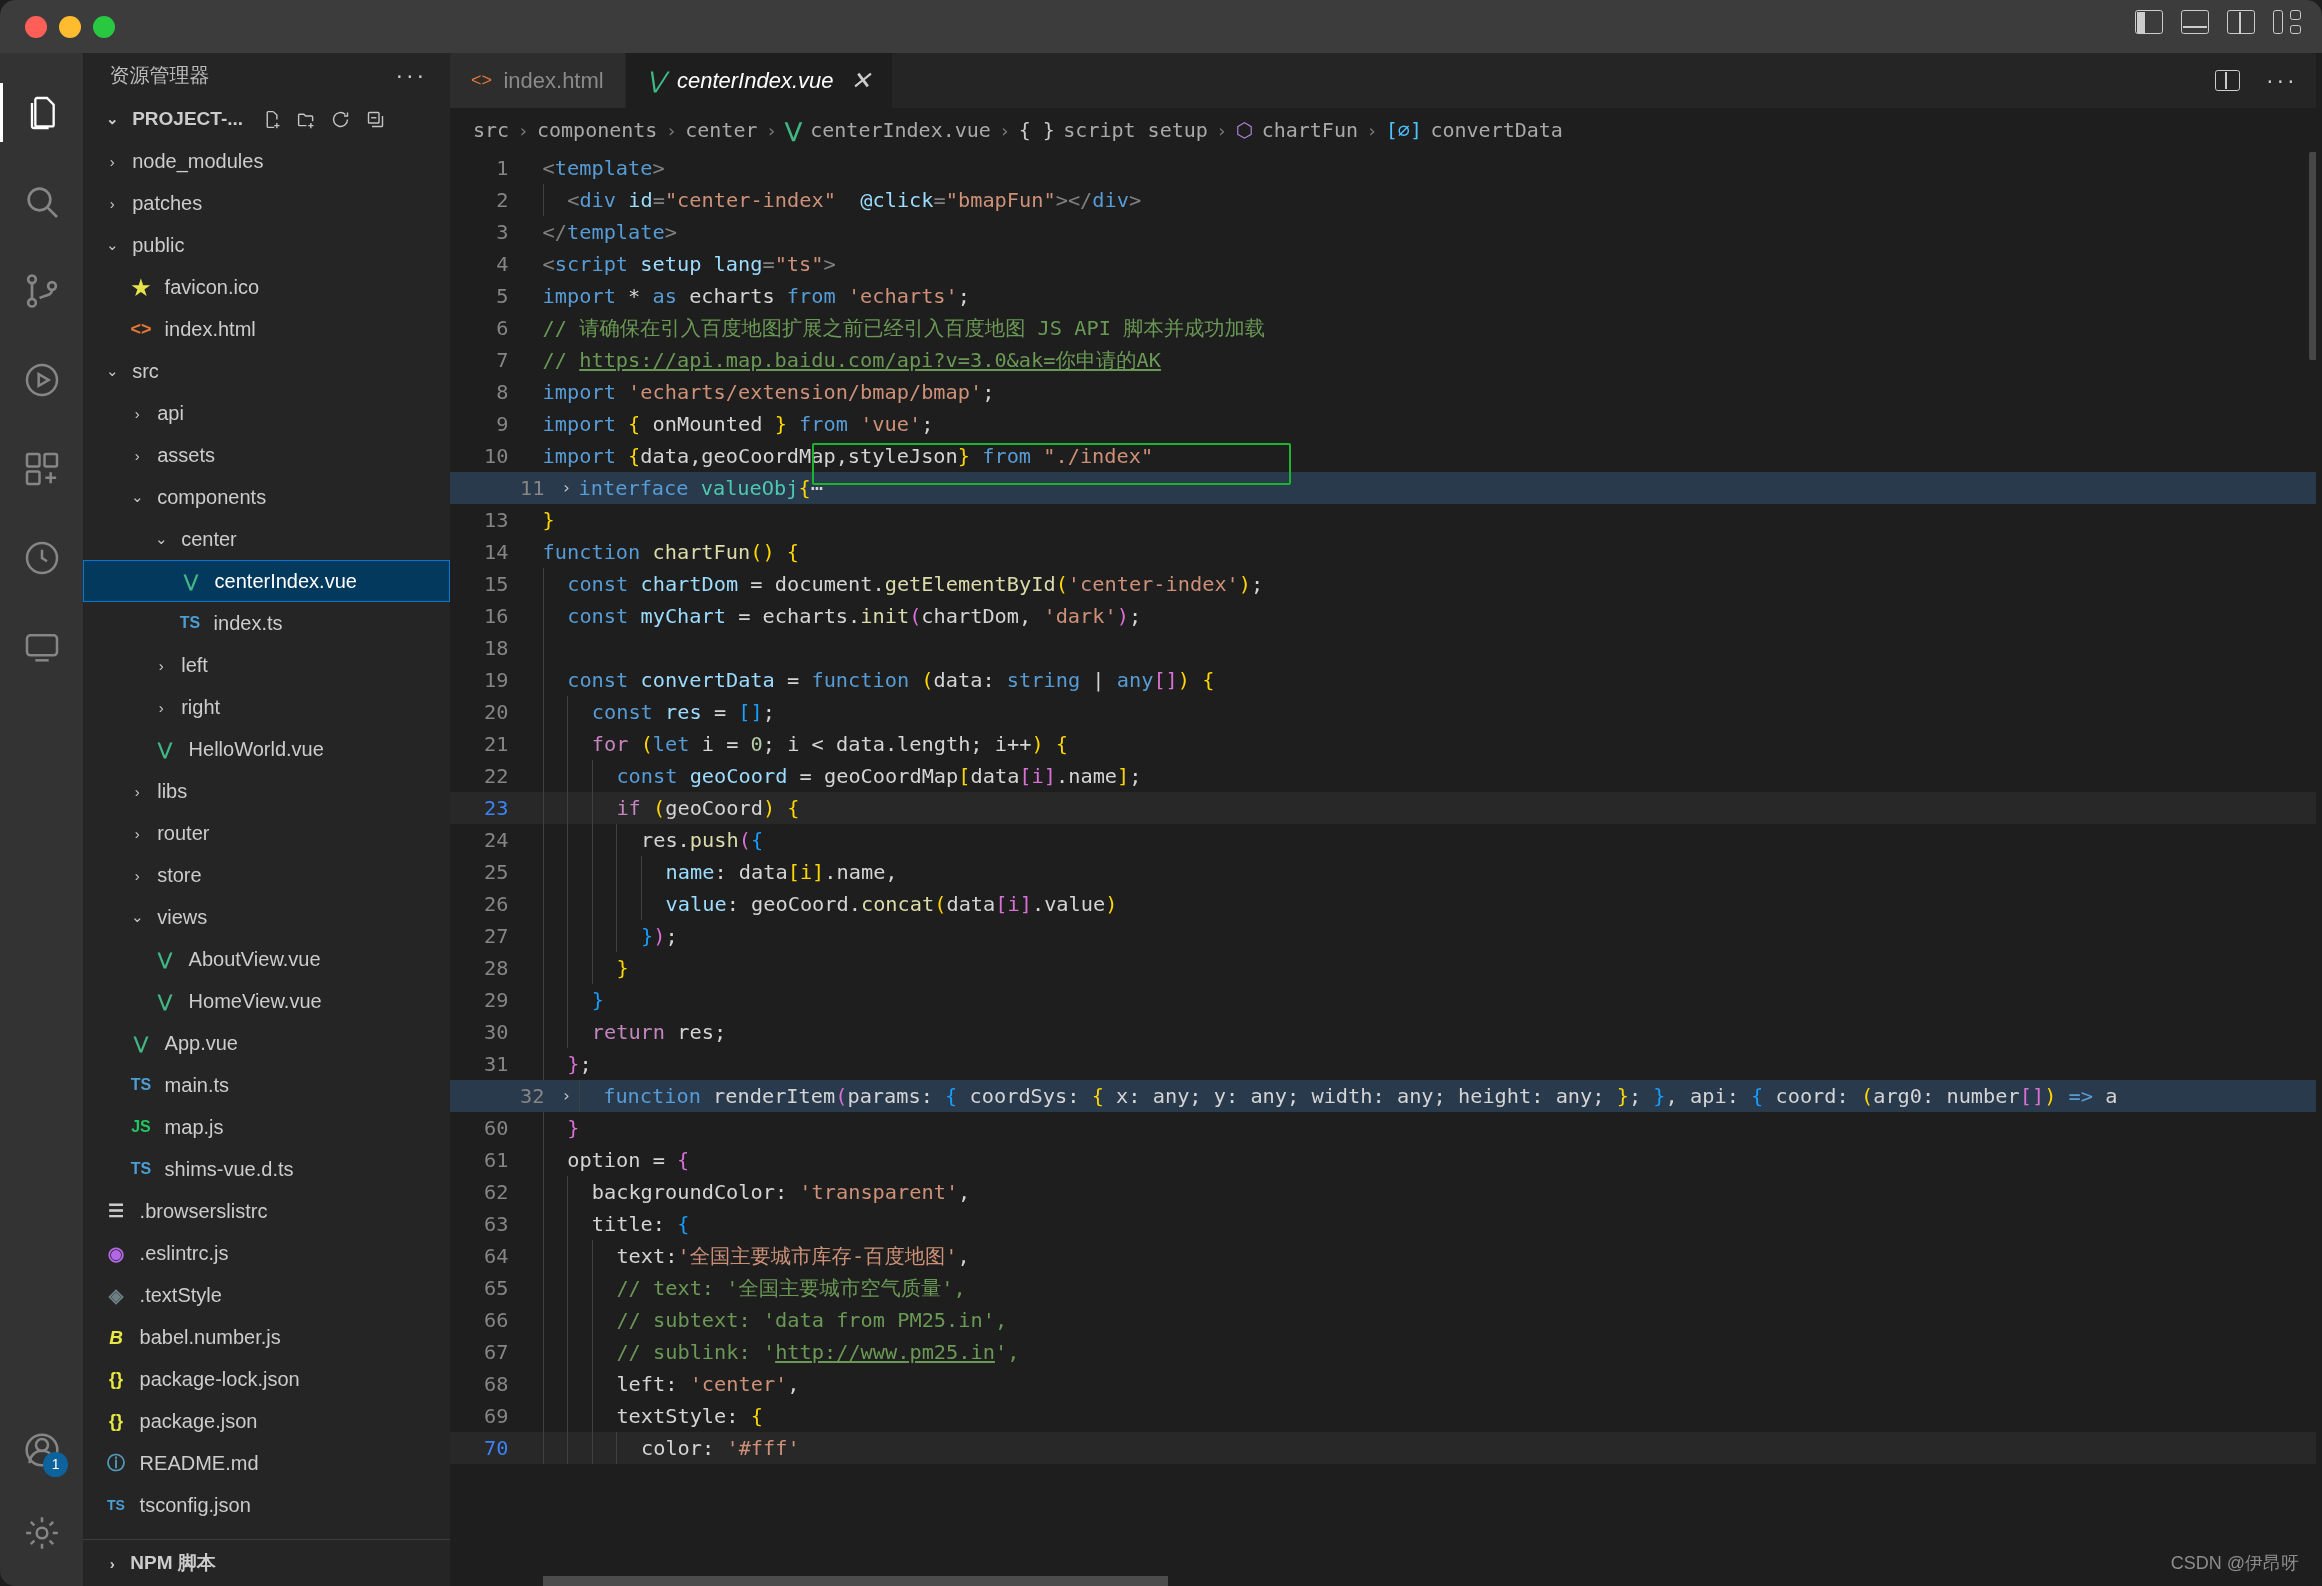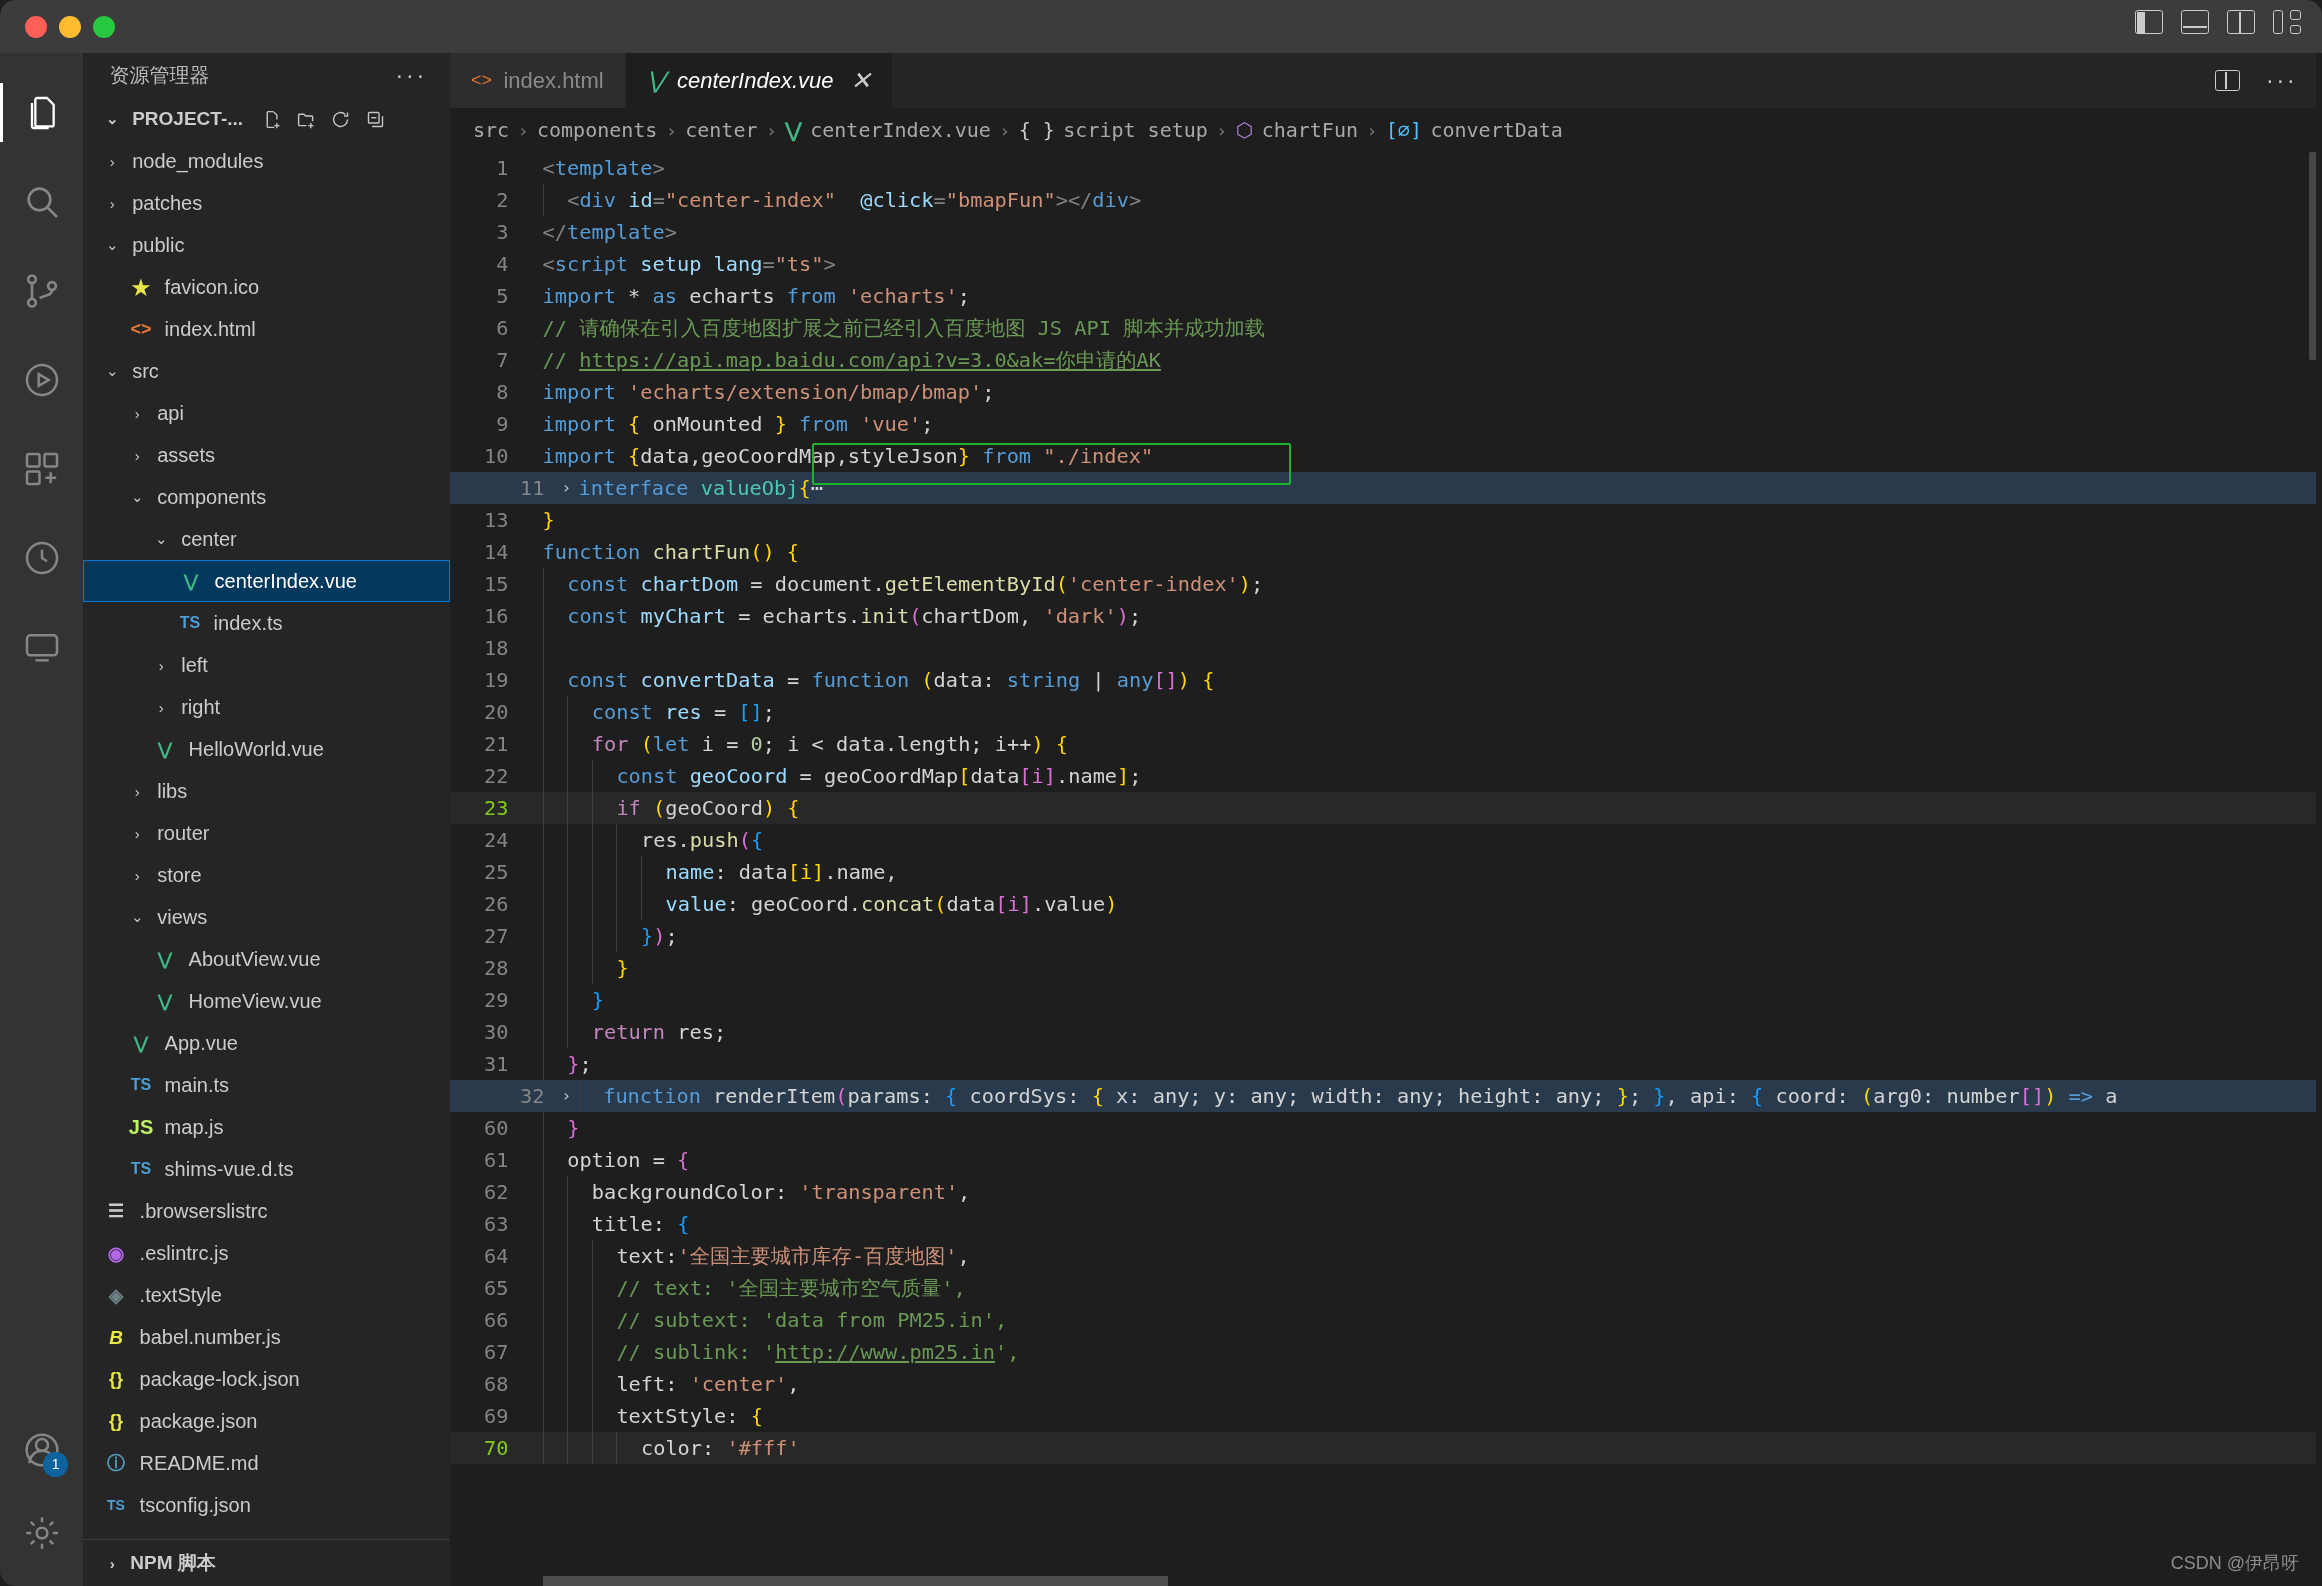--- a/index.html
+++ b/index.html
@@ -111,21 +111,21 @@
     color: #cccccc; font-size: 15px; flex: none;
   }
   .ficon {
     width: 32px; flex: none; text-align: center;
     font-size: 17px; font-weight: bold; line-height: 1;
   }
   .fname { margin-left: 7.6px; }
   .row.selected .fname { color: #ffffff; }
   .vue-icon { color: #41b883; }
   .ts-icon { color: #4b9fd5; font-size: 16px; }
-  .js-icon { color: #bef264; font-size: 20px; text-align: center; }
+  .js-icon { color: #22c55e; font-size: 16px; text-align: center; }
   .html-icon { color: #e37933; font-size: 18px; }
   .star-icon { color: #e5e54b; font-size: 21px; }
   .json-icon { color: #e9e943; font-size: 18px; }
   .md-icon { color: #519aba; font-size: 18px; }
   .list-icon { color: #cccccc; font-size: 18px; }
   .eslint-icon { color: #b267e6; font-size: 19px; }
   .git-icon { color: #6d8086; font-size: 19px; }
   .babel-icon { color: #e9e943; font-size: 19px; font-style: italic; }
   .tsconf-icon { color: #4b9fd5; font-size: 14px; }
   #npm-section {
@@ -191,21 +191,21 @@
   .cline {
     height: 32px; display: flex; align-items: center;
     white-space: pre; position: relative;
   }
   .cline.cur { background: #282828; }
   .cline.folded-hl { background: #2a3a4d; padding-left: 36px; }
   .gutter {
     width: 68px; flex: none; text-align: right;
     color: #858585; padding-right: 9.5px; user-select: none;
   }
-  .cline.cur .gutter { color: #84cc16; }
+  .cline.cur .gutter { color: #3b82f6; }
   .foldmark {
     width: 24.6px; flex: none; color: #c5c5c5; text-align: center; font-size: 16px;
   }
   .ctext { flex: 1; }
   .ind { display: inline-block; position: relative; }
   .ig { border-left: 0.9px solid #404040; }
 
   
   .t-tag { color: #569cd6; }
   .t-punc { color: #808080; }

